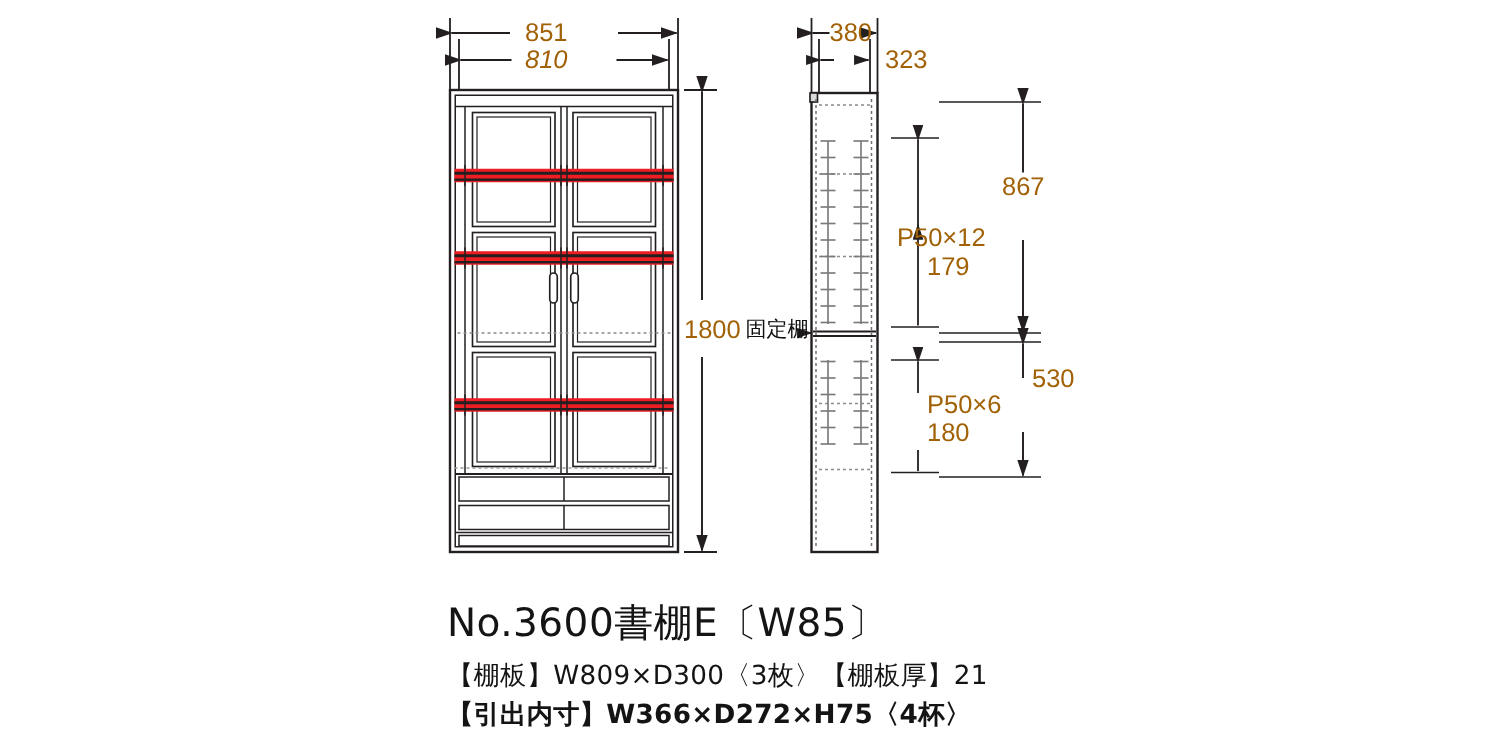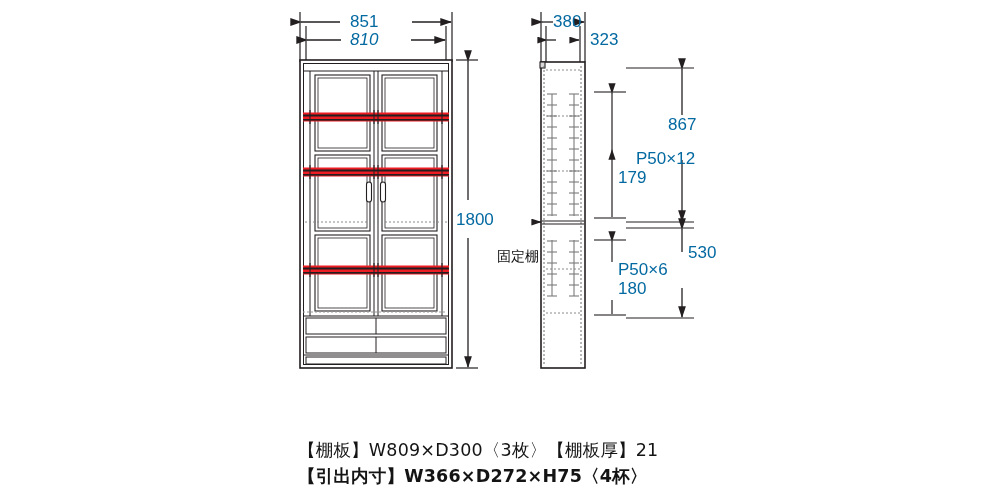--- a/index.html
+++ b/index.html
@@ -5,31 +5,31 @@
   html,body{margin:0;padding:0;}
   body{
     width:1000px;height:500px;background:#ffffff;
     font-family:"Liberation Sans","DejaVu Sans",sans-serif;
     color:#1a1a1a;overflow:hidden;position:relative;
   }
   #stage{position:absolute;left:0;top:0;width:1000px;height:500px;}
   svg.dwg{position:absolute;left:0;top:0;width:1000px;height:500px;}
 
   .lbl{position:absolute;white-space:nowrap;line-height:1;}
-  .dim{font-size:17px;letter-spacing:0px;color:#0369a1;}
+  .dim{font-size:17px;letter-spacing:0px;color:#a16207;}
   .jp{font-family:"DejaVu Sans","Liberation Sans",sans-serif;}
 
   #title{
     position:absolute;left:298px;top:398px;
     font-size:26px;letter-spacing:0.3px;color:#141414;
   }
   #spec1{position:absolute;left:298px;top:438px;font-size:17.5px;color:#141414;letter-spacing:0.2px;}
   #spec2{position:absolute;left:298px;top:464px;font-size:17.5px;color:#141414;letter-spacing:0.2px;font-weight:bold;}
   #unit{position:absolute;left:832px;top:452px;font-size:27px;color:#000;letter-spacing:0.5px;}
-  #fixedshelf{position:absolute;left:497px;top:213px;font-size:14px;color:#111;margin-top:36px;}
+  #fixedshelf{position:absolute;left:497px;top:213px;font-size:14px;color:#111;}
 </style>
 </head>
 <body>
 
 <div id="stage">
 
   <svg class="dwg" viewBox="0 0 1000 500">
     <defs>
       <marker id="ah" markerWidth="9" markerHeight="9" refX="8.2" refY="3" orient="auto" markerUnits="strokeWidth">
         <path d="M0,0 L9,3 L0,6 z" fill="#231f20"></path>
@@ -255,24 +255,25 @@
 
   <div class="lbl dim" style="left:350px;top:13px;">851</div>
   <div class="lbl dim" style="left:350px;top:31px;font-style:italic;">810</div>
   <div class="lbl dim" style="left:456px;top:211px;">1800</div>
 
   <div class="lbl dim" style="left:553px;top:13px;">380</div>
   <div class="lbl dim" style="left:555px;top:31px;margin-left:35px;">323</div>
 
   <div id="fixedshelf" class="lbl jp">固定棚</div>
 
-  <div class="lbl dim" style="left:636px;top:150px;">P50×12</div>
+  <div class="lbl dim" style="left:598px;top:150px;">P50×12</div>
   <div class="lbl dim" style="left:618px;top:169px;">179</div>
   <div class="lbl dim" style="left:618px;top:261px;">P50×6</div>
   <div class="lbl dim" style="left:618px;top:280px;">180</div>
 
   <div class="lbl dim" style="left:668px;top:116px;">867</div>
   <div class="lbl dim" style="left:688px;top:244px;">530</div>
 
+  <div id="title" class="jp">No.3600書棚E〔W85〕</div>
   <div id="spec1" class="jp">【棚板】W809×D300〈3枚〉【棚板厚】21</div>
   <div id="spec2" class="jp">【引出内寸】W366×D272×H75〈4杯〉</div>
 
 </div>
 
 </body></html>

